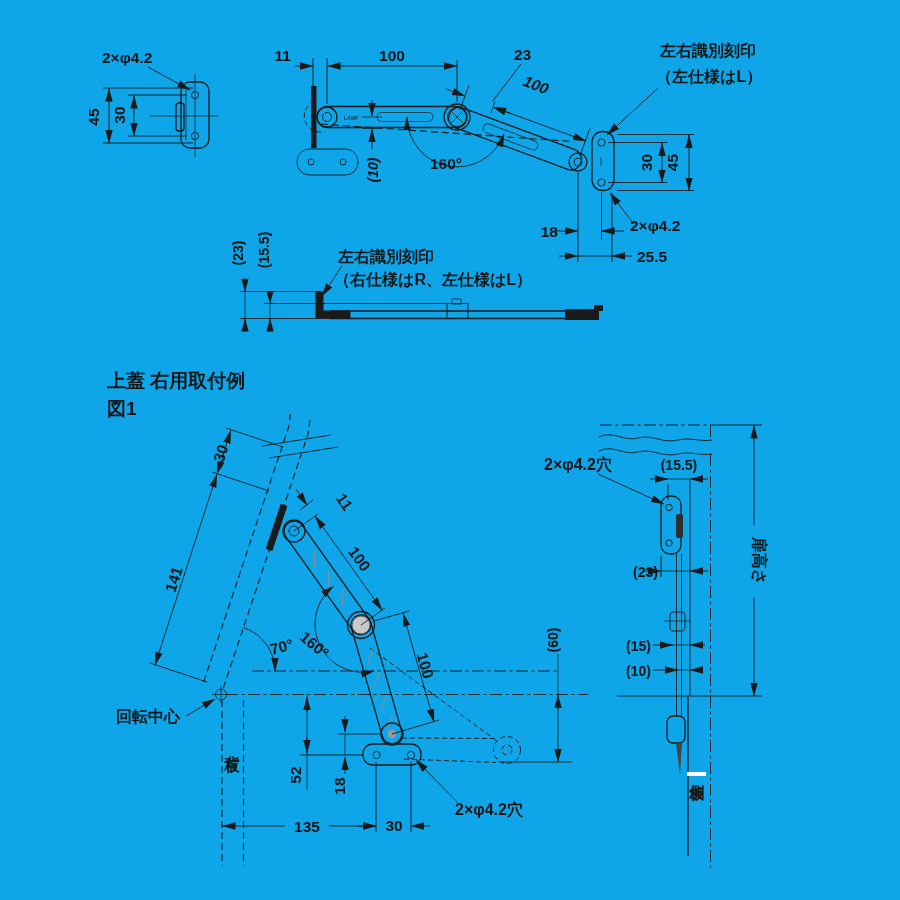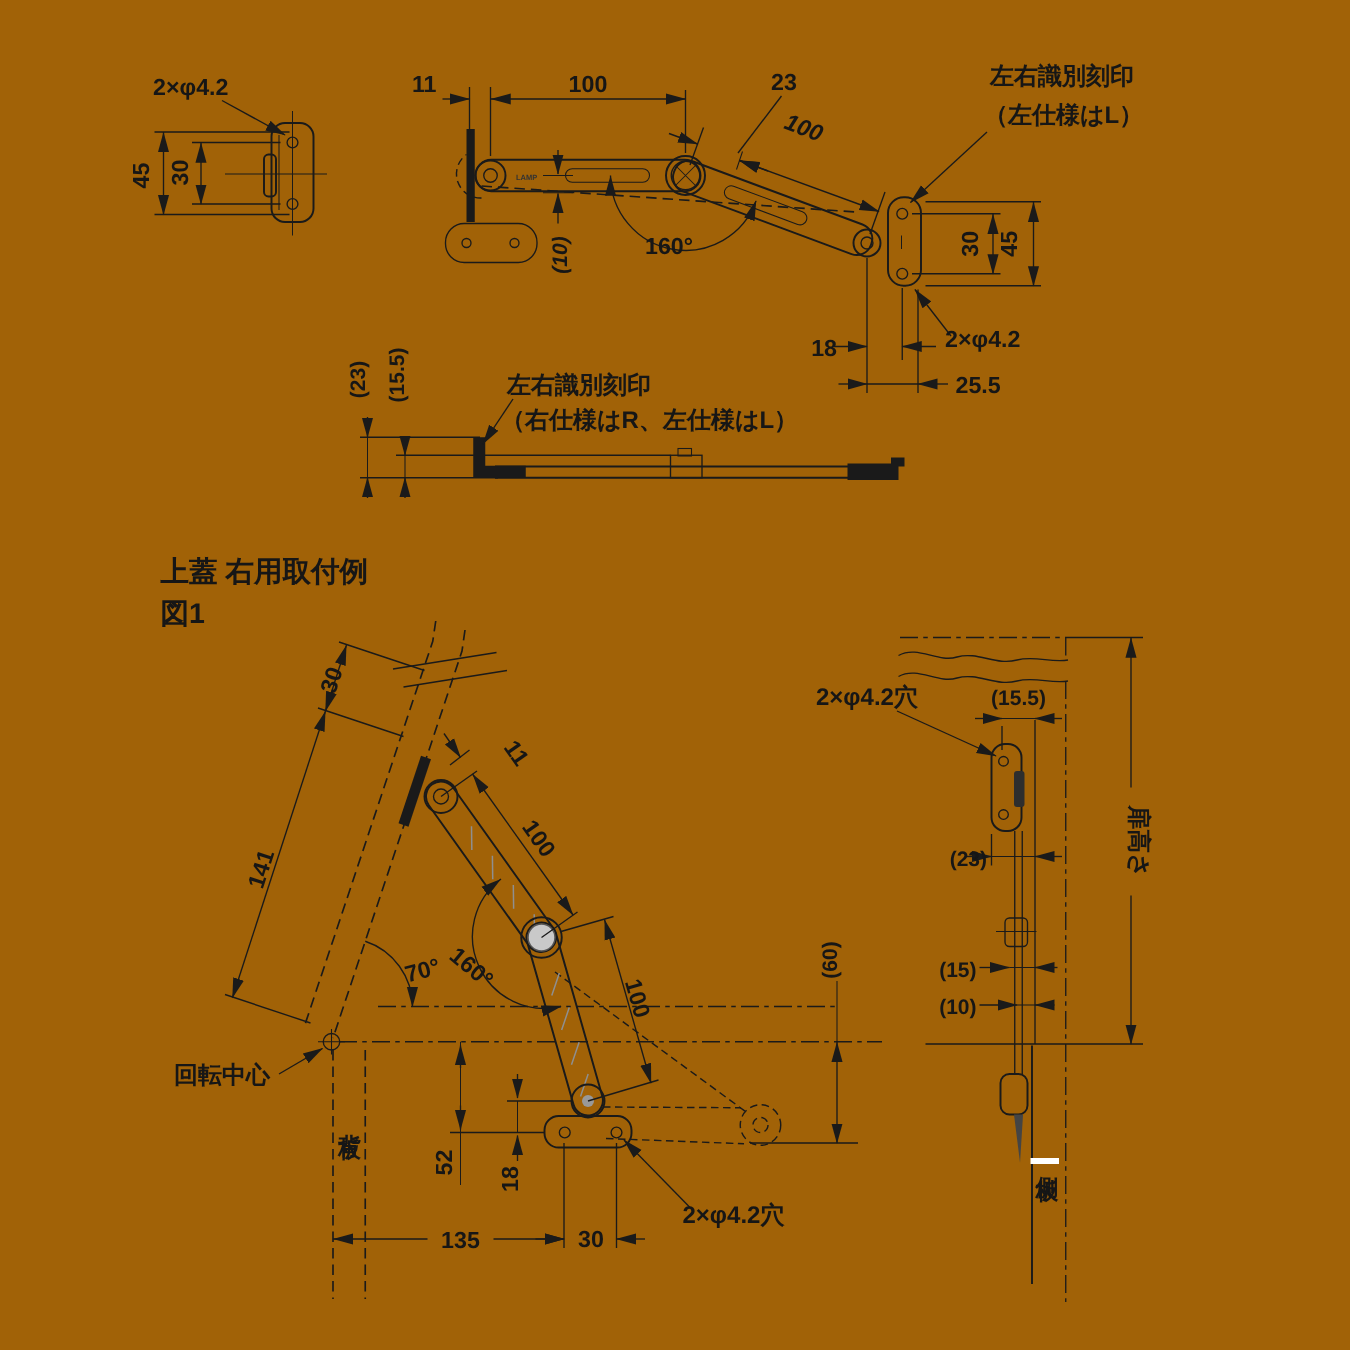--- a/index.html
+++ b/index.html
@@ -1,16 +1,16 @@
 <!DOCTYPE html>
 <html><head>
 <meta charset="utf-8">
 <style>
   html,body{margin:0;padding:0;background:#ffffff;width:900px;height:900px;overflow:hidden;}
-  .stage{position:relative;width:900px;height:900px;background:#a16207;}
+  .stage{position:relative;width:900px;height:900px;background:#0ea5e9;}
   svg text{font-family:"Liberation Sans","DejaVu Sans",sans-serif;fill:#161616;}
   .dt{font-size:15.5px;font-weight:700;}
   .dts{font-size:14px;font-weight:700;}
   .jt{font-size:16px;font-weight:700;}
   .tt{font-size:19px;font-weight:700;}
   .st{font-size:5px;font-weight:700;fill:#333;}
   .it{font-style:italic;}
   .s1{stroke:#1a1a1a;stroke-width:1.3;fill:none;}
   .s2{stroke:#1a1a1a;stroke-width:0.9;fill:none;}
   .s3{stroke:#1a1a1a;stroke-width:0.7;fill:none;}

